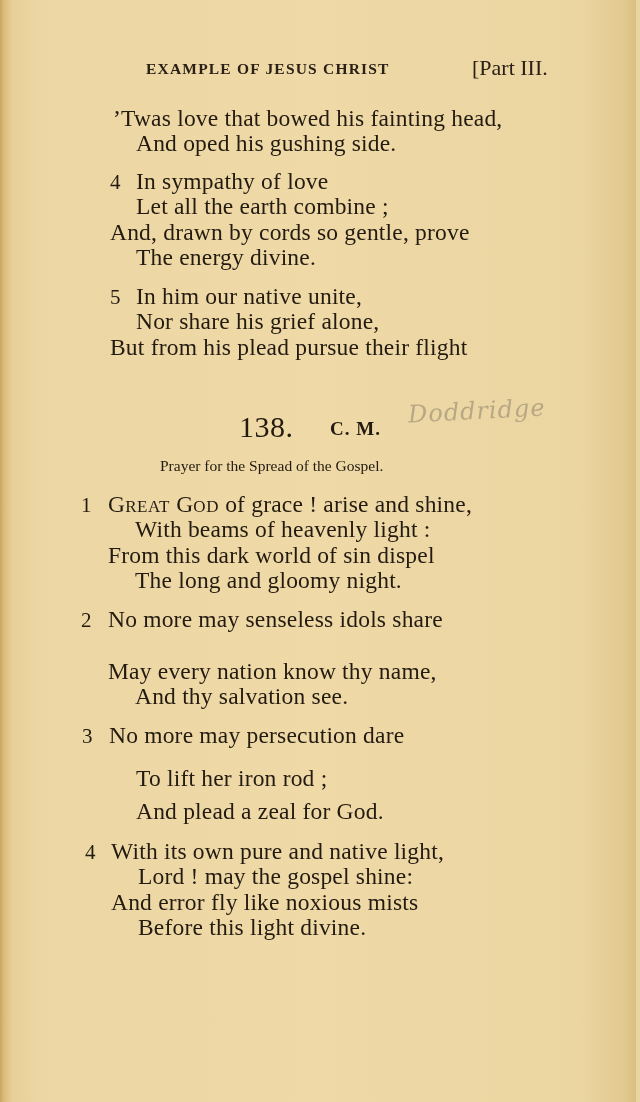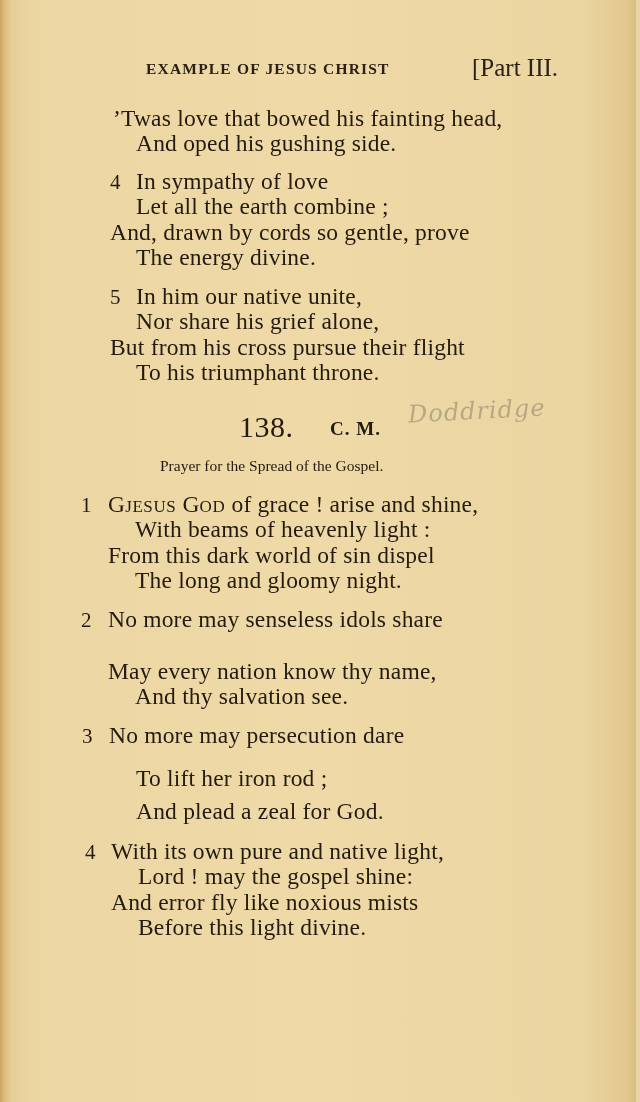--- a/index.html
+++ b/index.html
@@ -16,21 +16,21 @@
     }
     .ln { position: absolute; white-space: nowrap; font-size: 23.5px; line-height: 28px; letter-spacing: 0.2px; }
     .num { position: absolute; white-space: nowrap; font-size: 21px; line-height: 28px; }
     .running-head {
       position: absolute; left: 146px; top: 58px;
       font-size: 15.5px; font-weight: bold; letter-spacing: 1.2px; line-height: 22px;
       color: #2a2015;
     }
     .part {
       position: absolute; left: 472px; top: 52px;
-      font-size: 25px; line-height: 32px; color: #2a2015;
+      font-size: 22px; line-height: 32px; color: #2a2015;
     }
     .hymn-number {
       position: absolute; left: 239px; top: 409px;
       font-size: 30px; line-height: 36px; letter-spacing: 0.5px;
     }
     .meter {
       position: absolute; left: 330px; top: 415px;
       font-size: 19px; line-height: 28px; font-weight: bold; letter-spacing: 1px;
       font-variant: small-caps;
     }
@@ -61,30 +61,29 @@
 
   <div class="num" style="left:110px; top:168px;">4</div>
   <div class="ln" style="left:136px; top:167px;">In sympathy of love</div>
   <div class="ln" style="left:136px; top:192px;">Let all the earth combine ;</div>
   <div class="ln" style="left:110px; top:218px;">And, drawn by cords so gentle, prove</div>
   <div class="ln" style="left:136px; top:243px;">The energy divine.</div>
 
   <div class="num" style="left:110px; top:283px;">5</div>
   <div class="ln" style="left:136px; top:282px;">In him our native unite,</div>
   <div class="ln" style="left:136px; top:307px;">Nor share his grief alone,</div>
-  <div class="ln" style="left:110px; top:333px;">But from his cross pursue their flight</div>
-  <div class="ln" style="left:136px; top:358px;">To his triumphant throne.</div>
+  <div class="ln" style="left:110px; top:333px;">But from his plead pursue their flight</div>
 
   <div class="hymn-number">138.</div>
   <div class="meter">C. M.</div>
   <div class="handwriting">Doddridge</div>
   <div class="subtitle">Prayer for the Spread of the Gospel.</div>
 
   <div class="num" style="left:81px; top:491px;">1</div>
-  <div class="ln" style="left:108px; top:490px;"><span class="sc-big">G</span><span class="sc-small">JESUS</span> <span class="sc-big">G</span><span class="sc-small">OD</span><span> of grace !  arise and shine,</span></div>
+  <div class="ln" style="left:108px; top:490px;"><span class="sc-big">G</span><span class="sc-small">REAT</span> <span class="sc-big">G</span><span class="sc-small">OD</span><span> of grace !  arise and shine,</span></div>
   <div class="ln" style="left:135px; top:515px;">With beams of heavenly light :</div>
   <div class="ln" style="left:108px; top:541px;">From this dark world of sin dispel</div>
   <div class="ln" style="left:135px; top:566px;">The long and gloomy night.</div>
 
   <div class="num" style="left:81px; top:606px;">2</div>
   <div class="ln" style="left:108px; top:605px;">No more may senseless idols share</div>
   <div class="ln" style="left:108px; top:657px;">May every nation know thy name,</div>
   <div class="ln" style="left:135px; top:682px;">And thy salvation see.</div>
 
   <div class="num" style="left:82px; top:722px;">3</div>

